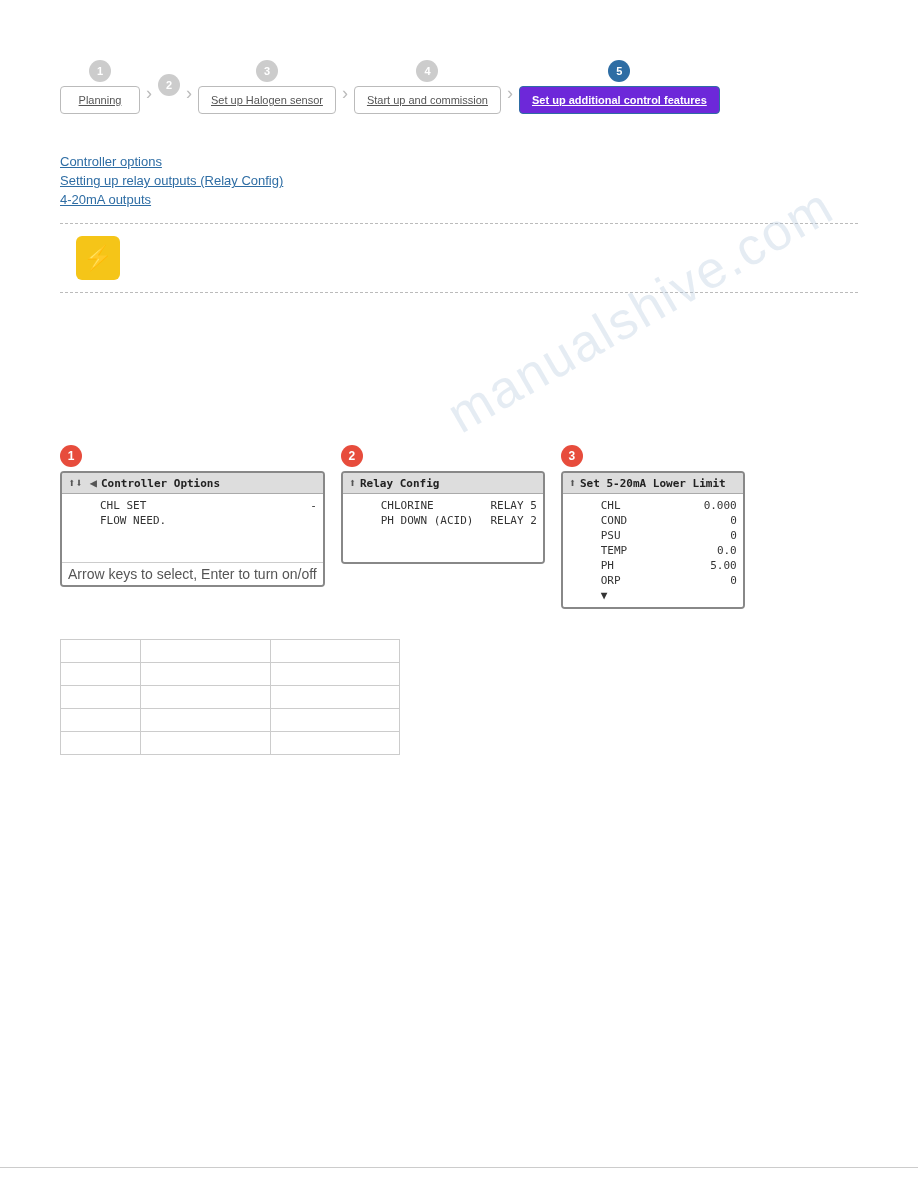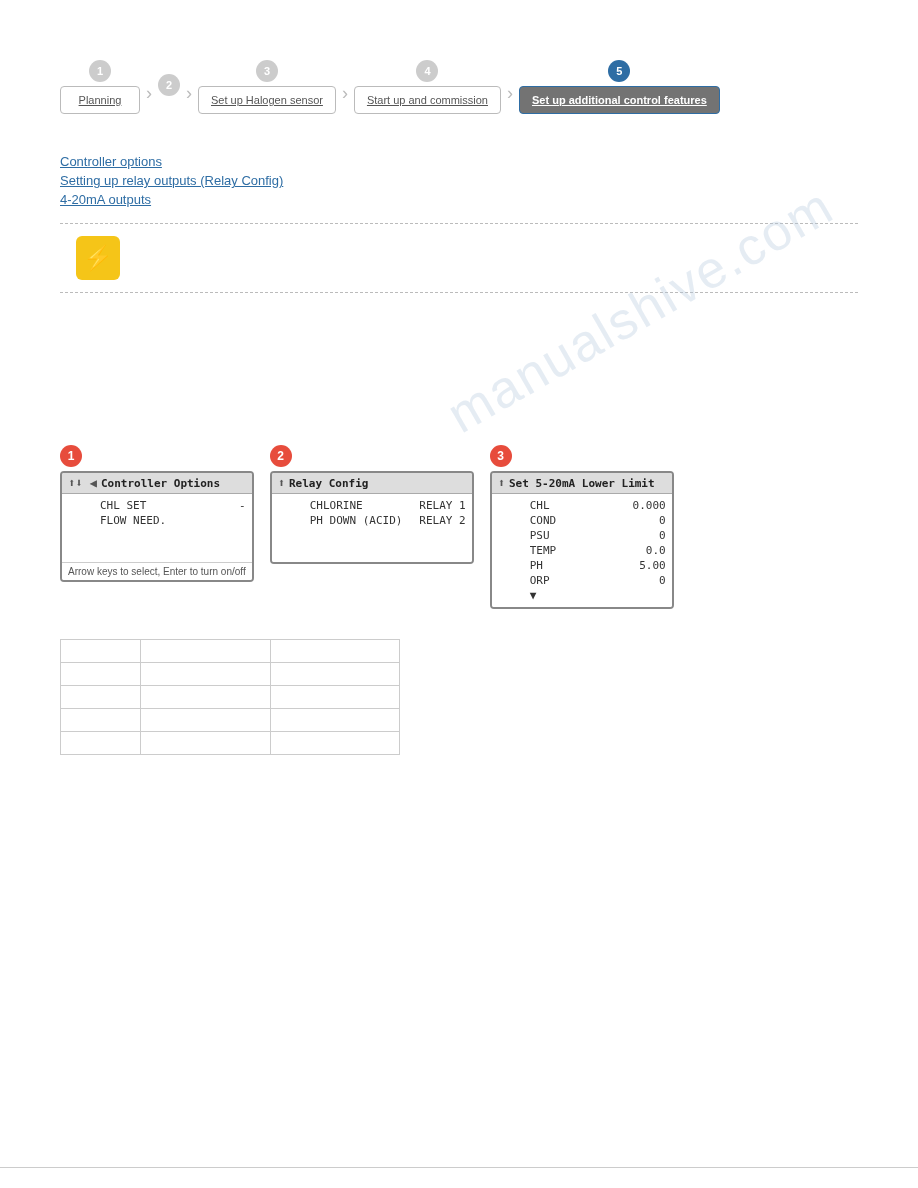--- a/index.html
+++ b/index.html
@@ -56,21 +56,21 @@
       text-align: center;
       font-size: 11px;
       color: #555;
       background: #fff;
       min-width: 80px;
       line-height: 1.3;
       text-decoration: underline;
     }
 
     .step-box.active {
-      background: #737373;
+      background: #6d28d9;
       color: #fff;
       border-color: #2e6da4;
       font-weight: bold;
       min-width: 100px;
     }
 
     .step-arrow {
       color: #bbb;
       font-size: 18px;
       margin: 0 6px;
@@ -191,21 +191,21 @@
       padding: 1px 0;
       font-size: 11px;
       color: #333;
       margin-left: 32px;
     }
 
     .screen-footer {
       background: #fff;
       padding: 3px 6px;
       border-top: 1px solid #ccc;
-      font-size: 10px;
+      font-size: 14px;
       color: #555;
       font-family: Arial, sans-serif;
     }
 
     
     .table-section {
       margin-top: 20px;
     }
 
     .data-table {
@@ -332,21 +332,21 @@
     <div class="screen-container">
       <div class="screen-badge">2</div>
       <div class="screen-display">
         <div class="screen-header">
           <span class="nav-arrows">⬆</span>
           <span class="screen-title">Relay Config</span>
         </div>
         <div class="screen-body" style="min-width:200px;">
           <div class="screen-row">
             <span>CHLORINE</span>
-            <span>RELAY 1</span>
+            <span>RELAY 5</span>
           </div>
           <div class="screen-row">
             <span>PH DOWN (ACID)</span>
             <span>RELAY 2</span>
           </div>
           <div style="height:30px;"></div>
         </div>
       </div>
     </div>
 

